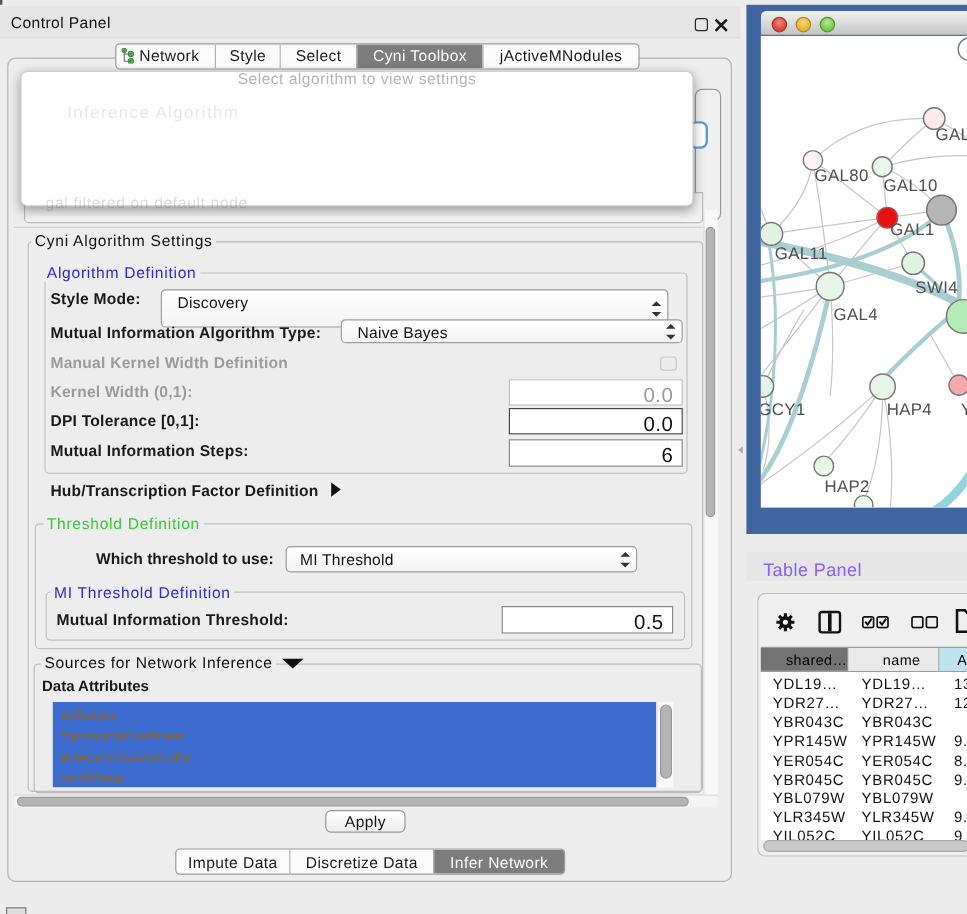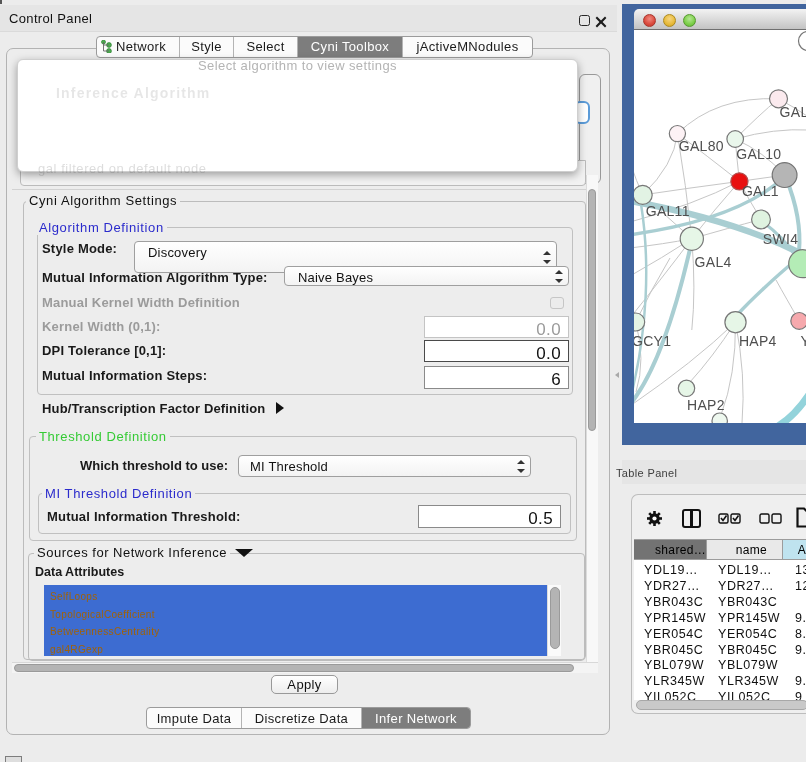--- a/index.html
+++ b/index.html
@@ -115,21 +115,21 @@
 
 <div class="seg" style="left:146px;top:707px;height:20px">
   <div style="width:94px">Impute Data</div>
   <div style="width:120px">Discretize Data</div>
   <div class="sel" style="width:109px">Infer Network</div>
 </div>
 
 <div class="abs" style="left:5px;top:756px;width:17px;height:10px;border:1.5px solid #7d7d7d;background:#dedede;box-sizing:border-box"></div>
 
 <div class="abs" style="left:17px;top:59px;width:561px;height:113px;background:#fff;border:1px solid #cfcfcf;border-radius:6px;box-shadow:0 3px 9px rgba(0,0,0,0.35);box-sizing:border-box">
-  <div class="abs" style="left:38px;top:25px;font-size:14px;font-weight:bold;color:rgba(60,60,60,0.13);letter-spacing:1.2px">Inference Algorithm</div>
+  <div class="abs" style="left:38px;top:25px;font-size:14px;font-weight:normal;color:rgba(60,60,60,0.13);letter-spacing:1.2px">Inference Algorithm</div>
   <div class="abs" style="left:20px;top:101px;font-size:13px;color:rgba(60,60,60,0.18);letter-spacing:0.55px">gal filtered on default node</div>
   <div class="abs" style="left:0;top:-2px;width:559px;font-size:13px;color:#b4b4b4;text-align:center;letter-spacing:0.4px">Select algorithm to view settings</div>
 </div>
 <div class="abs" style="left:615px;top:372px;width:0;height:0;border-top:3.5px solid transparent;border-bottom:3.5px solid transparent;border-right:4.5px solid #a9a9a9"></div>
 
 <div class="abs" style="left:622px;top:4px;width:184px;height:441px;background:#41659e"></div>
 <div class="abs" style="left:634px;top:9px;width:172px;height:21px;background:linear-gradient(#f3f3f3,#c3c3c3);border-radius:5px 0 0 0;border-bottom:1px solid #6f6f6f;box-sizing:border-box"></div>
 <div class="abs" style="left:643px;top:14px;width:13px;height:13px;border-radius:50%;background:radial-gradient(circle at 50% 35%,#f0897f,#da4a3d 60%,#c03a2e);border:0.5px solid #a8352c;box-sizing:border-box"></div>
 <div class="abs" style="left:663px;top:14px;width:13px;height:13px;border-radius:50%;background:radial-gradient(circle at 50% 35%,#f6d581,#e7ba3a 60%,#cfa026);border:0.5px solid #ad8a1e;box-sizing:border-box"></div>
 <div class="abs" style="left:683px;top:14px;width:13px;height:13px;border-radius:50%;background:radial-gradient(circle at 50% 35%,#b5e694,#7ccf49 60%,#62b237);border:0.5px solid #55992e;box-sizing:border-box"></div>
@@ -202,21 +202,21 @@
 <text x="60.6" y="237">GAL4</text>
 <text x="-2" y="316">GCY1</text>
 <text x="104.9" y="316">HAP4</text>
 <text x="166.6" y="316">Y</text>
 <text x="53" y="380">HAP2</text>
 </g>
 </svg>
 </div>
 
 <div class="abs" style="left:622px;top:460px;width:184px;height:24px;background:#e5e5e5"></div>
-<div class="abs" style="left:616px;top:466.5px;font-size:11px;color:#404040">Table Panel</div>
+<div class="abs" style="left:636px;top:466.5px;font-size:15px;color:#8b5cf6">Table Panel</div>
 <div class="abs" style="left:631px;top:494px;width:175px;height:220px;background:#efefef;border:1px solid #bdbdbd;border-radius:7px 0 0 7px;border-right:none;box-sizing:border-box"></div>
 
 <div class="abs" style="left:646px;top:510px;width:17px;height:17px">
 <svg width="17" height="17" viewBox="0 0 17 17">
       <g fill="#111">
         <circle cx="8.5" cy="8.5" r="5.2"></circle>
         <g stroke="#111" stroke-width="2.6">
           <line x1="8.5" y1="1" x2="8.5" y2="16"></line>
           <line x1="1" y1="8.5" x2="16" y2="8.5"></line>
           <line x1="3.2" y1="3.2" x2="13.8" y2="13.8"></line>

